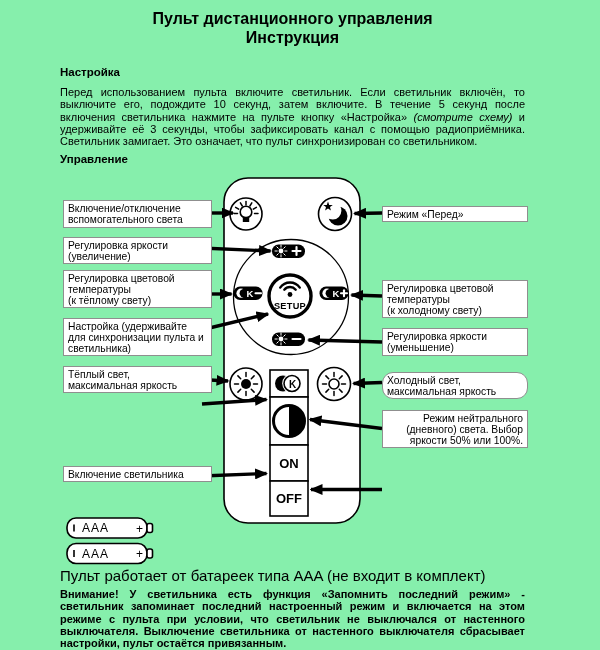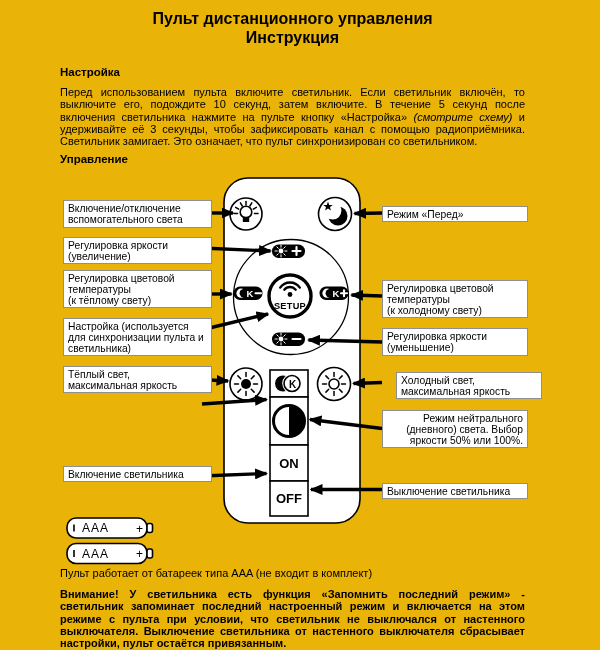--- a/index.html
+++ b/index.html
@@ -1,34 +1,34 @@
 <!DOCTYPE html>
 <html><head>
 <meta charset="utf-8">
 <style>
   html,body { margin:0; padding:0; background:#fff; }
   .page {
-    position:relative; width:600px; height:650px; background:#eab308;
+    position:relative; width:600px; height:650px; background:#86efac;
     font-family:"Liberation Sans", sans-serif; color:#000; overflow:hidden;
   }
   .abs { position:absolute; }
   .title {
     top:9px; left:60px; width:465px; text-align:center;
     font-weight:bold; font-size:16px; line-height:19px;
   }
   .heading { font-weight:bold; font-size:11.5px; }
   .h-setup { top:66px; left:60px; }
   .h-control { top:153px; left:60px; }
   .para {
     left:60px; width:465px; text-align:justify;
     font-size:11px; line-height:12.3px;
   }
   .para-setup { top:86px; }
   .warning { top:588px; font-weight:bold; }
-  .battery-caption { top:567px; left:60px; font-size:11px; }
+  .battery-caption { top:567px; left:60px; font-size:15px; }
   .callout {
     position:absolute; background:#fff; border:1px solid #8f8f8f;
     font-size:10.3px; line-height:11.3px; padding:2px 4px 1px 4px;
     white-space:pre; z-index:2;
   }
   svg.diagram { position:absolute; top:0; left:0; z-index:1; }
   svg text { font-family:"Liberation Sans", sans-serif; }
   .oln { fill:#ffffff; stroke:#000000; stroke-width:1.6; }
   .thin { fill:#ffffff; stroke:#000000; stroke-width:1.3; }
   .ry  { stroke:#000000; stroke-width:1.5; stroke-linecap:round; }
@@ -239,37 +239,36 @@
     </g>
   </svg>
 
   <div class="callout" style="top:200px;   left:63px; width:139px;">Включение/отключение
 вспомогательного света</div>
   <div class="callout" style="top:236.5px; left:63px; width:139px;">Регулировка яркости
 (увеличение)</div>
   <div class="callout" style="top:269.5px; left:63px; width:139px;">Регулировка цветовой
 температуры
 (к тёплому свету)</div>
-  <div class="callout" style="top:317.5px; left:63px; width:139px;">Настройка (используется
+  <div class="callout" style="top:317.5px; left:63px; width:139px;">Настройка (удерживайте
 для синхронизации пульта и
 светильника)</div>
   <div class="callout" style="top:365.5px; left:63px; width:139px;">Тёплый свет,
 максимальная яркость</div>
   <div class="callout" style="top:466px;   left:63px; width:139px;">Включение светильника</div>
 
   <div class="callout" style="top:206px;   left:382px; width:136px;">Режим «Перед»</div>
   <div class="callout" style="top:279.5px; left:382px; width:136px;">Регулировка цветовой
 температуры
 (к холодному свету)</div>
   <div class="callout" style="top:328px;   left:382px; width:136px;">Регулировка яркости
 (уменьшение)</div>
-  <div class="callout" style="top:371.5px; left:396px; width:136px;">Холодный свет,
+  <div class="callout" style="top:371.5px; left:382px; width:136px;border-radius:11px;">Холодный свет,
 максимальная яркость</div>
   <div class="callout" style="top:409.5px; left:382px; width:136px;text-align:right;">Режим нейтрального
 (дневного) света. Выбор
 яркости 50% или 100%.</div>
-  <div class="callout" style="top:482.5px; left:382px; width:136px;">Выключение светильника</div>
 
   <div class="abs battery-caption">Пульт работает от батареек типа AAA (не входит в комплект)</div>
 
   <div class="abs para warning">Внимание! У светильника есть функция «Запомнить последний режим» - светильник запоминает последний настроенный режим и включается на этом режиме с пульта при условии, что светильник не выключался от настенного выключателя. Выключение светильника от настенного выключателя сбрасывает настройки, пульт остаётся привязанным.</div>
 
 </div>
 
 </body></html>

